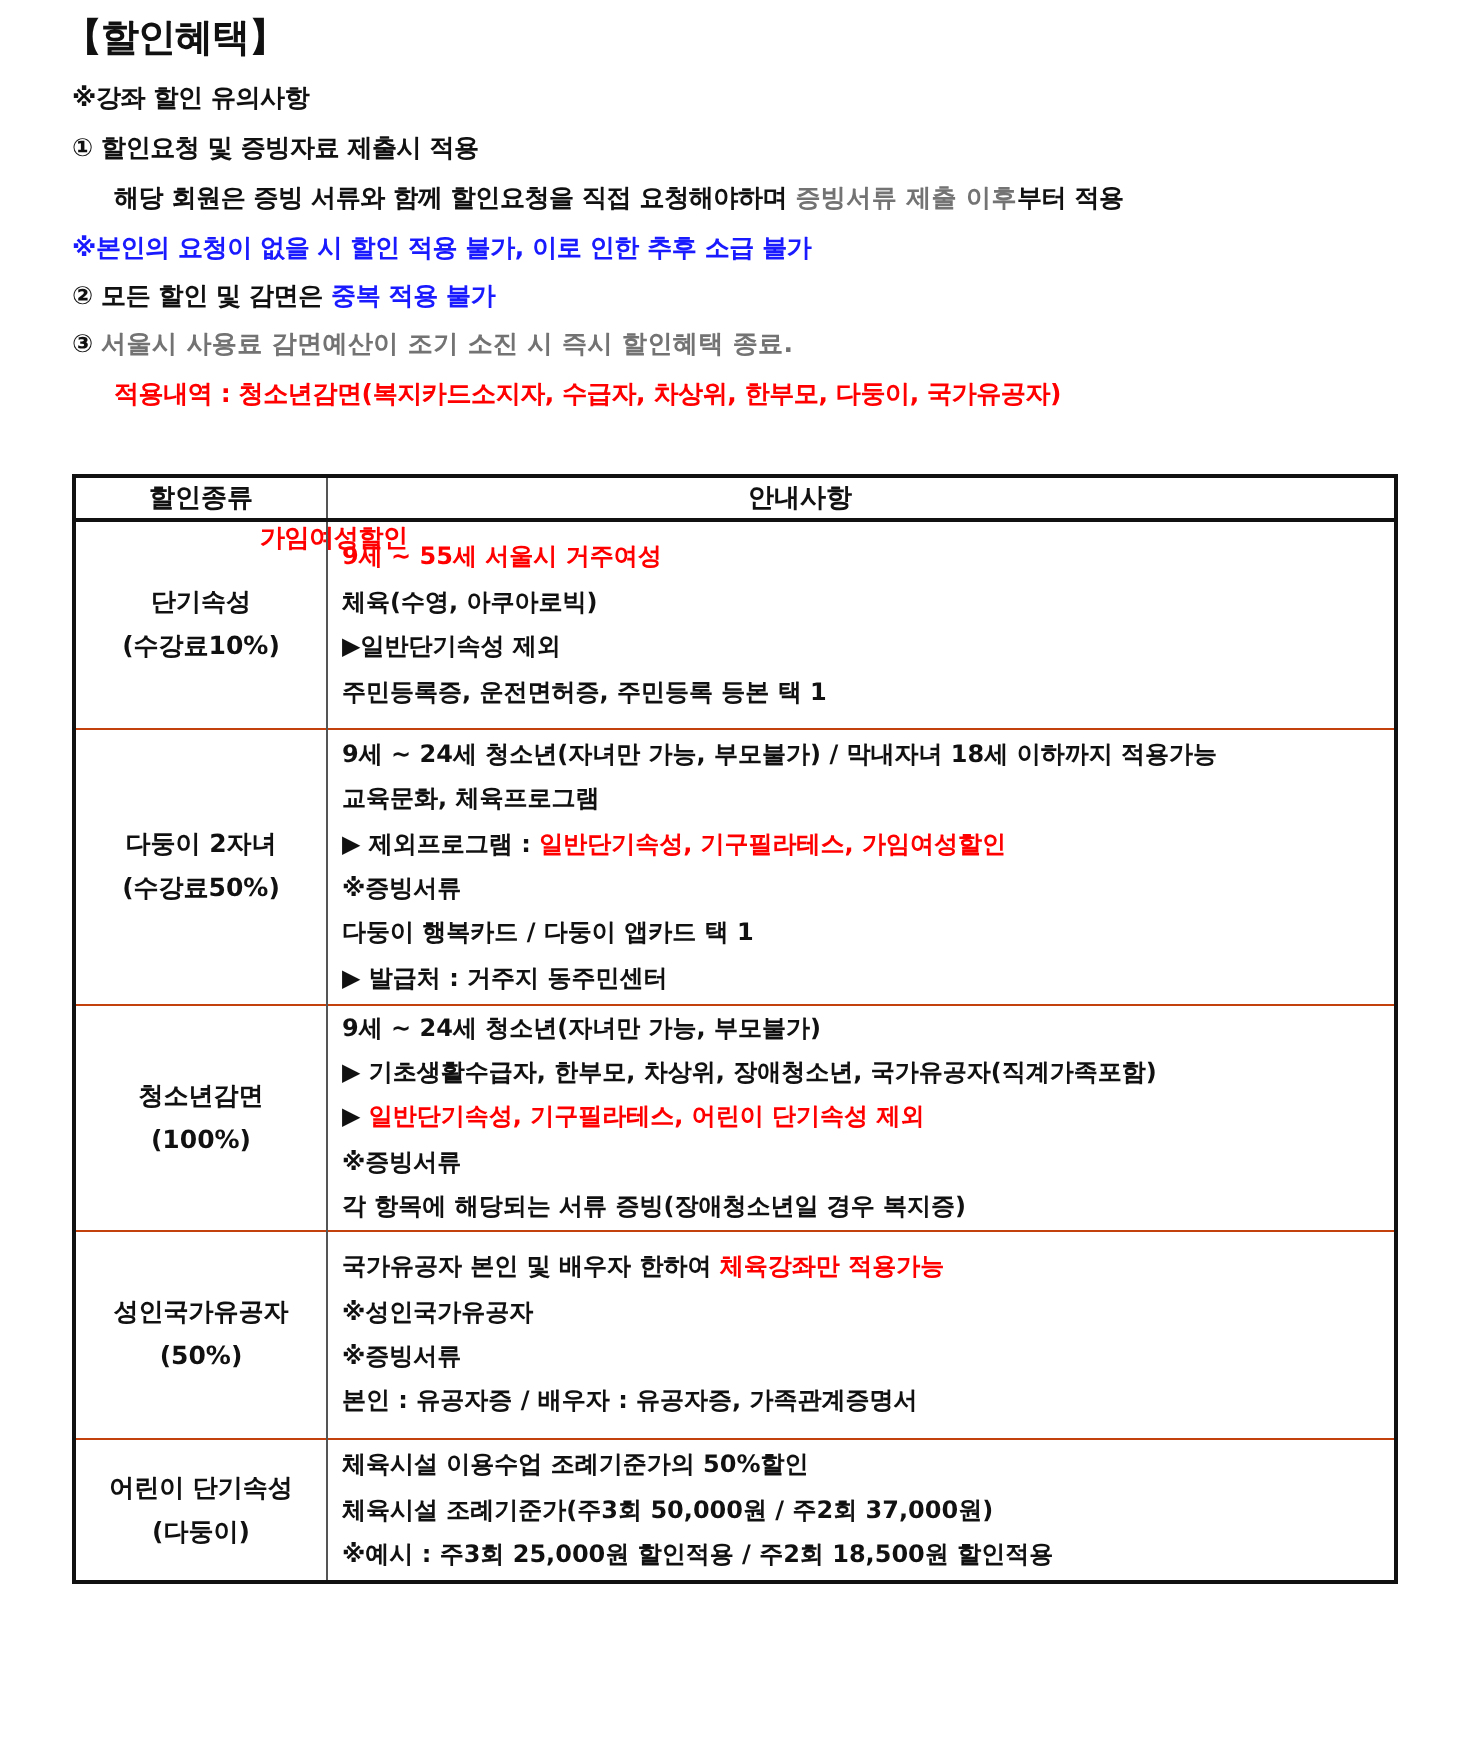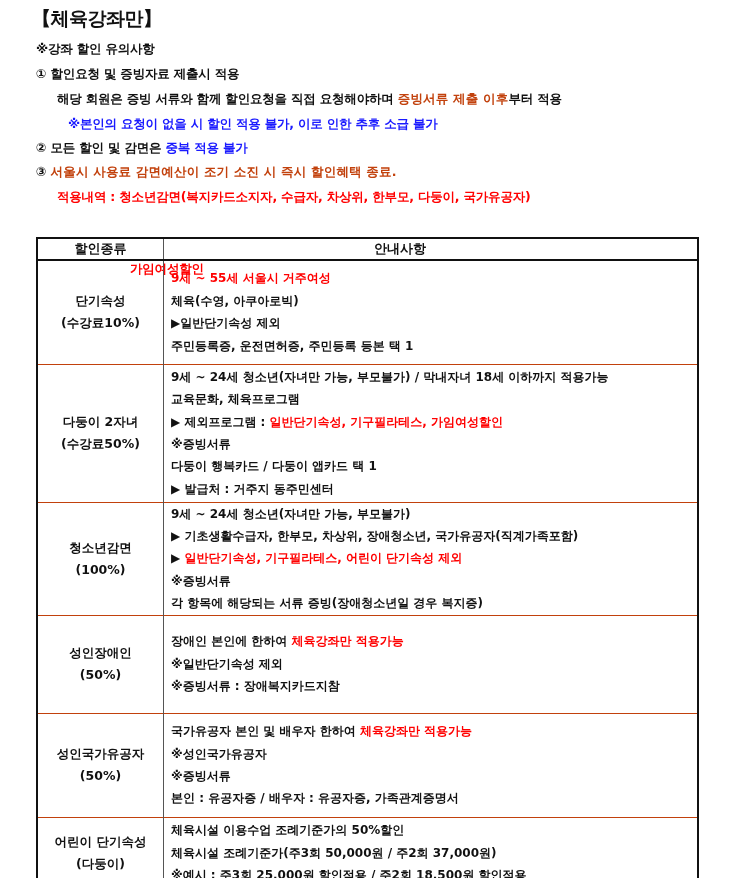--- a/index.html
+++ b/index.html
@@ -11,21 +11,21 @@
   .title {
     position: absolute; left: 32px; top: 6px;
     font-size: 19px; font-weight: bold; letter-spacing: -0.5px;
   }
   .line {
     position: absolute; font-size: 12.5px; font-weight: bold; white-space: nowrap;
     letter-spacing: -0.2px;
   }
   .red { color: #ff0000; }
   .blue { color: #1a1aff; }
-  .heavy-red { color: #c2410c; font-weight: 900; letter-spacing: 0.2px; }
+  .heavy-red { color: #737373; font-weight: 900; letter-spacing: 0.2px; }
 
   table.disc {
     position: absolute; left: 36px; top: 237px; width: 663px;
     border-collapse: collapse;
     border: 2px solid #111;
     font-size: 12px; font-weight: bold;
   }
   table.disc th {
     height: 20px; border-bottom: 2px solid #111; border-right: 1px solid #555;
     font-size: 13px; font-weight: 700; padding: 0 0 0 0; text-align: center;
@@ -39,28 +39,28 @@
   }
   table.disc td.info {
     padding: 0 0 0 7px; line-height: 22.4px; font-size: 12px;
   }
   table.disc td.info div { white-space: nowrap; }
   .th-right { text-align: left !important; padding-left: 210px !important; }
 </style>
 </head>
 <body>
 
-<div class="title">【체육강좌만】</div>
+<div class="title">【할인혜택】</div>
 
 <div class="line" style="left:36px; top:41px;">※강좌 할인 유의사항</div>
 <div class="line" style="left:36px; top:66px;">① 할인요청 및 증빙자료 제출시 적용</div>
 <div class="line" style="left:57px; top:91px;">
   <span>해당 회원은 증빙 서류와 함께 할인요청을 직접 요청해야하며 </span><span class="heavy-red">증빙서류 제출 이후</span><span>부터 적용</span>
 </div>
-<div class="line blue" style="left:36px; top:116px;margin-left:32px;">※본인의 요청이 없을 시 할인 적용 불가, 이로 인한 추후 소급 불가</div>
+<div class="line blue" style="left:36px; top:116px;">※본인의 요청이 없을 시 할인 적용 불가, 이로 인한 추후 소급 불가</div>
 <div class="line" style="left:36px; top:140px;">
   <span>② 모든 할인 및 감면은 </span><span class="blue">중복 적용 불가</span>
 </div>
 <div class="line" style="left:36px; top:164px;">
   <span>③ </span><span class="heavy-red">서울시 사용료 감면예산이 조기 소진 시 즉시 할인혜택 종료.</span>
 </div>
 <div class="line red" style="left:57px; top:189px;">적용내역 : 청소년감면(복지카드소지자, 수급자, 차상위, 한부모, 다둥이, 국가유공자)</div>
 <div class="line red" style="left:130px; top:213px;margin-top:48px;">가임여성할인</div>
 
 <table class="disc">
@@ -107,31 +107,20 @@
       </td>
       <td class="info">
         <div>9세 ~ 24세 청소년(자녀만 가능, 부모불가)</div>
         <div>▶ 기초생활수급자, 한부모, 차상위, 장애청소년, 국가유공자(직계가족포함)</div>
         <div><span>▶ </span><span class="red">일반단기속성, 기구필라테스, 어린이 단기속성 제외</span></div>
         <div>※증빙서류</div>
         <div>각 항목에 해당되는 서류 증빙(장애청소년일 경우 복지증)</div>
       </td>
     </tr>
 
-    <tr style="height:98px;">
-      <td class="type">
-        <div>성인장애인</div>
-        <div>(50%)</div>
-      </td>
-      <td class="info">
-        <div><span>장애인 본인에 한하여 </span><span class="red">체육강좌만 적용가능</span></div>
-        <div>※일반단기속성 제외</div>
-        <div>※증빙서류 : 장애복지카드지참</div>
-      </td>
-    </tr>
 
     <tr style="height:104px;">
       <td class="type">
         <div>성인국가유공자</div>
         <div>(50%)</div>
       </td>
       <td class="info">
         <div><span>국가유공자 본인 및 배우자 한하여 </span><span class="red">체육강좌만 적용가능</span></div>
         <div>※성인국가유공자</div>
         <div>※증빙서류</div>

